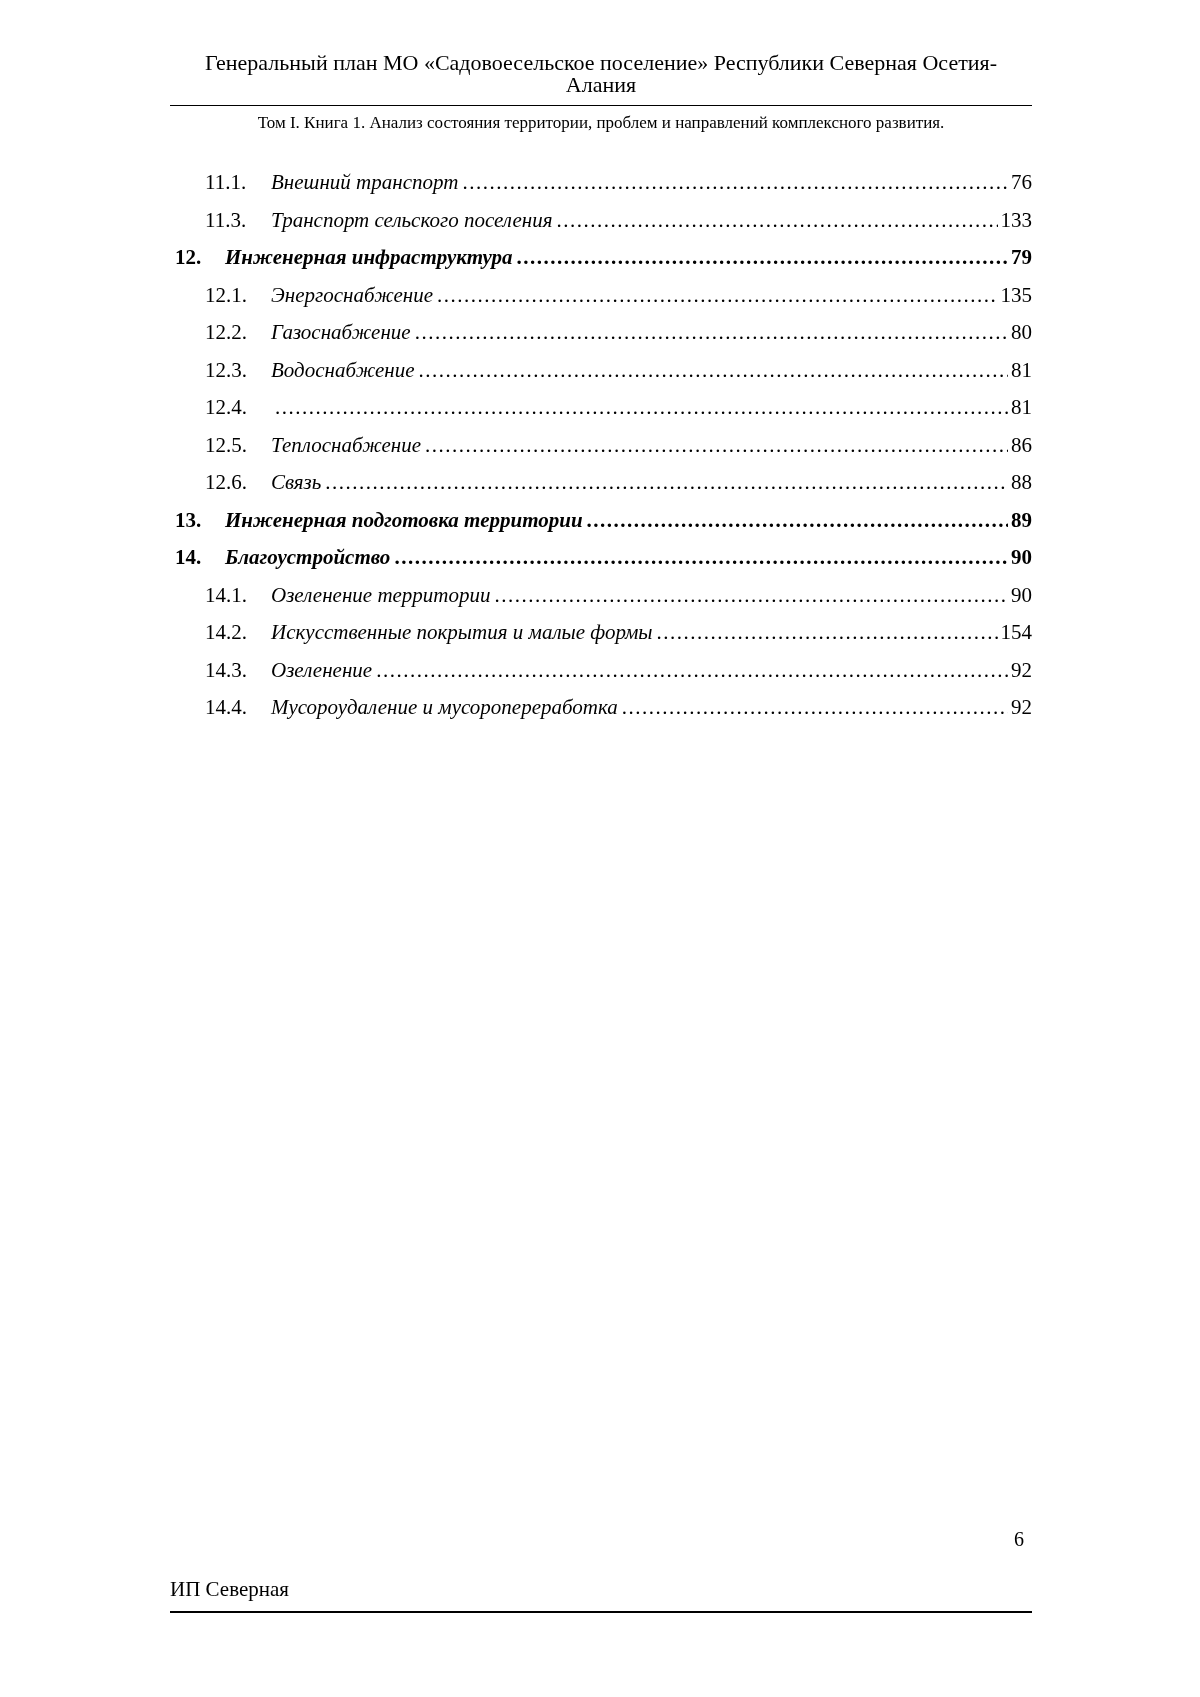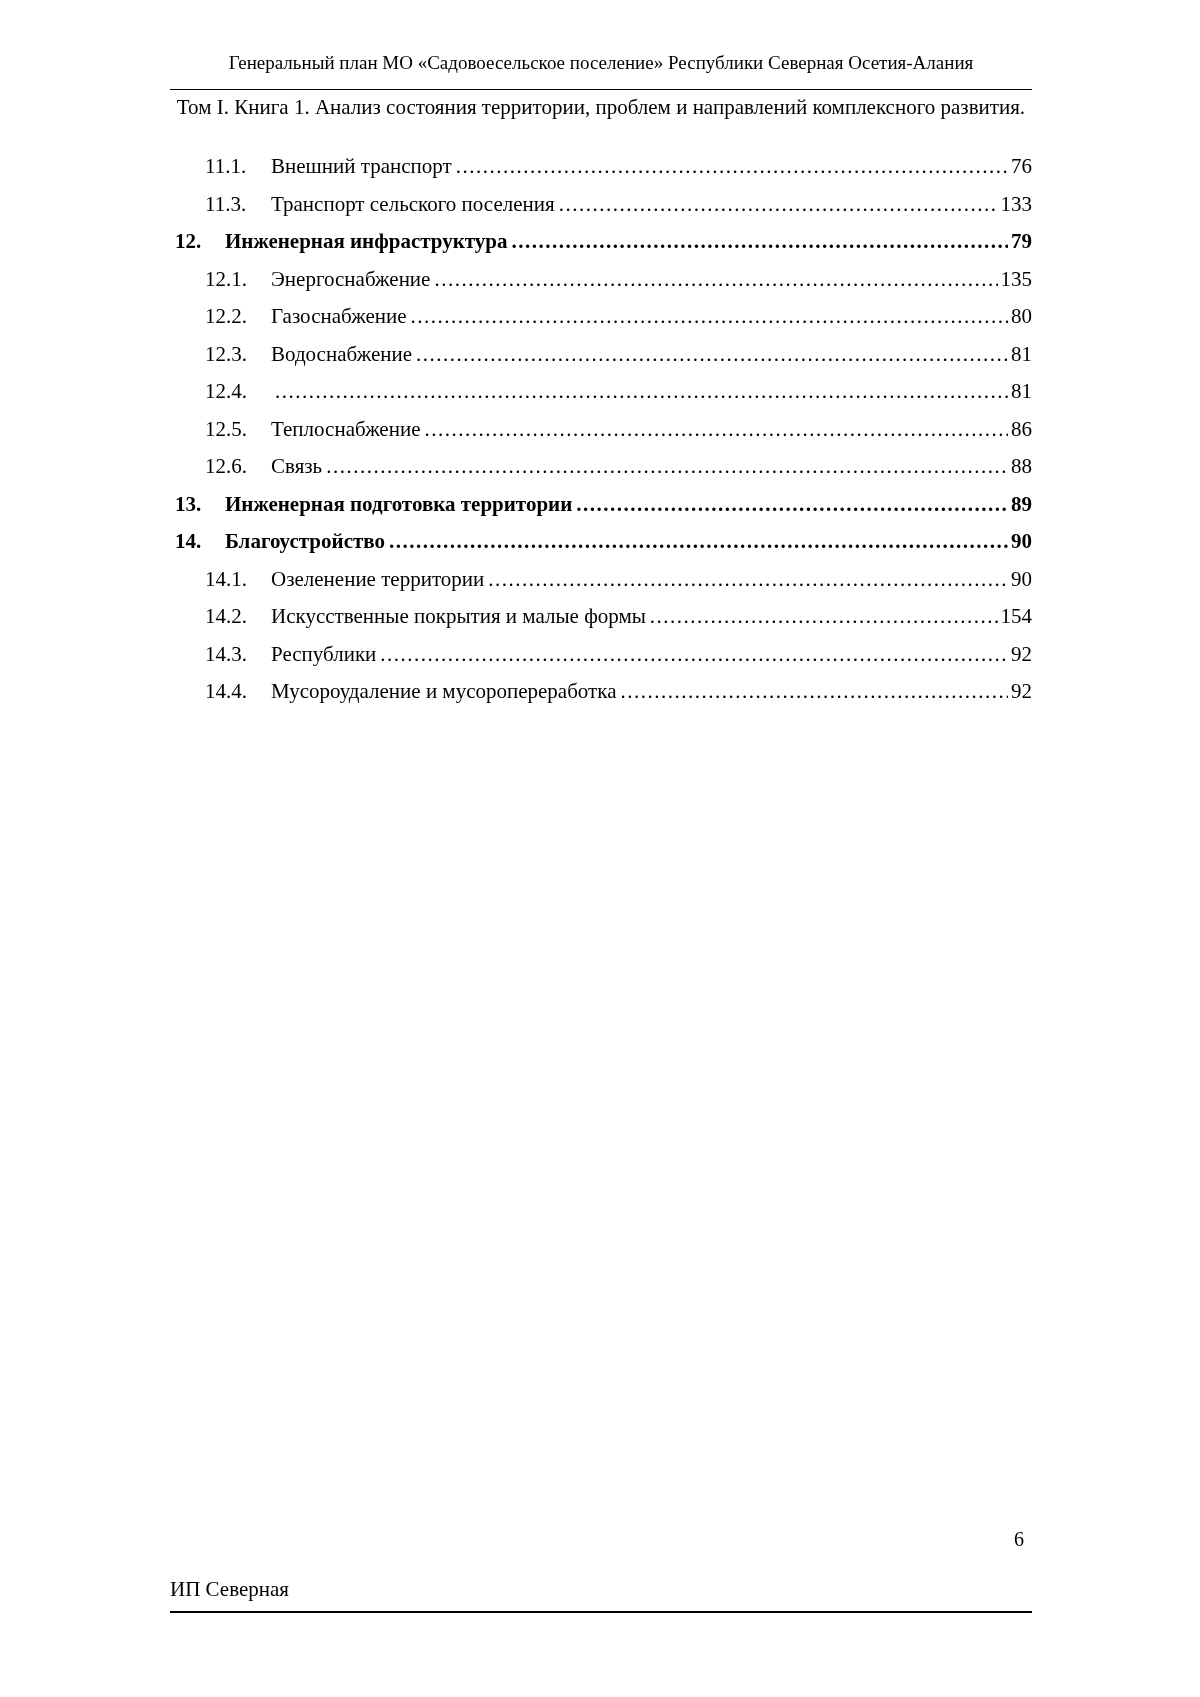--- a/index.html
+++ b/index.html
@@ -12,45 +12,45 @@
     color: #000;
   }
   .page {
     position: absolute;
     left: 170px;
     top: 52px;
     width: 862px;
   }
   .doc-header { text-align: center; }
   .doc-header .line1 {
-    font-size: 19px;
+    font-size: 22px;
     line-height: 22px;
-    padding-bottom: 15px;
+    padding-bottom: 9px;
     border-bottom: 1.5px solid #000;
   }
   .doc-header .line2 {
-    font-size: 21px;
+    font-size: 17px;
     line-height: 22px;
     padding-top: 6px;
   }
   .toc {
     margin-top: 30px;
   }
   .toc-row {
     display: flex;
     align-items: baseline;
     font-size: 21px;
     line-height: 37.5px;
     white-space: nowrap;
   }
   .toc-row.lvl1 { font-weight: bold; padding-left: 5px; }
   .toc-row.lvl1 .num { width: 50px; flex: 0 0 50px; }
   .toc-row.lvl2 { padding-left: 35px; }
   .toc-row.lvl2 .num { width: 66px; flex: 0 0 66px; }
-  .toc-row .title { flex: 0 0 auto; }
+  .toc-row .title { flex: 0 0 auto; font-style: italic; }
   .toc-row .dots {
     flex: 1 1 auto;
     overflow: hidden;
     margin: 0 3px 0 4px;
     min-width: 10px;
   }
   .toc-row .dots::after {
     content: "....................................................................................................................................................................................";
     letter-spacing: 1.5px;
   }
@@ -171,21 +171,21 @@
 
     <div class="toc-row lvl2">
       <span class="num">14.2.</span>
       <span class="title">Искусственные покрытия и малые формы</span>
       <span class="dots"></span>
       <span class="pg">154</span>
     </div>
 
     <div class="toc-row lvl2">
       <span class="num">14.3.</span>
-      <span class="title">Республики</span>
+      <span class="title">Озеленение</span>
       <span class="dots"></span>
       <span class="pg">92</span>
     </div>
 
     <div class="toc-row lvl2">
       <span class="num">14.4.</span>
       <span class="title">Мусороудаление и мусоропереработка</span>
       <span class="dots"></span>
       <span class="pg">92</span>
     </div>

